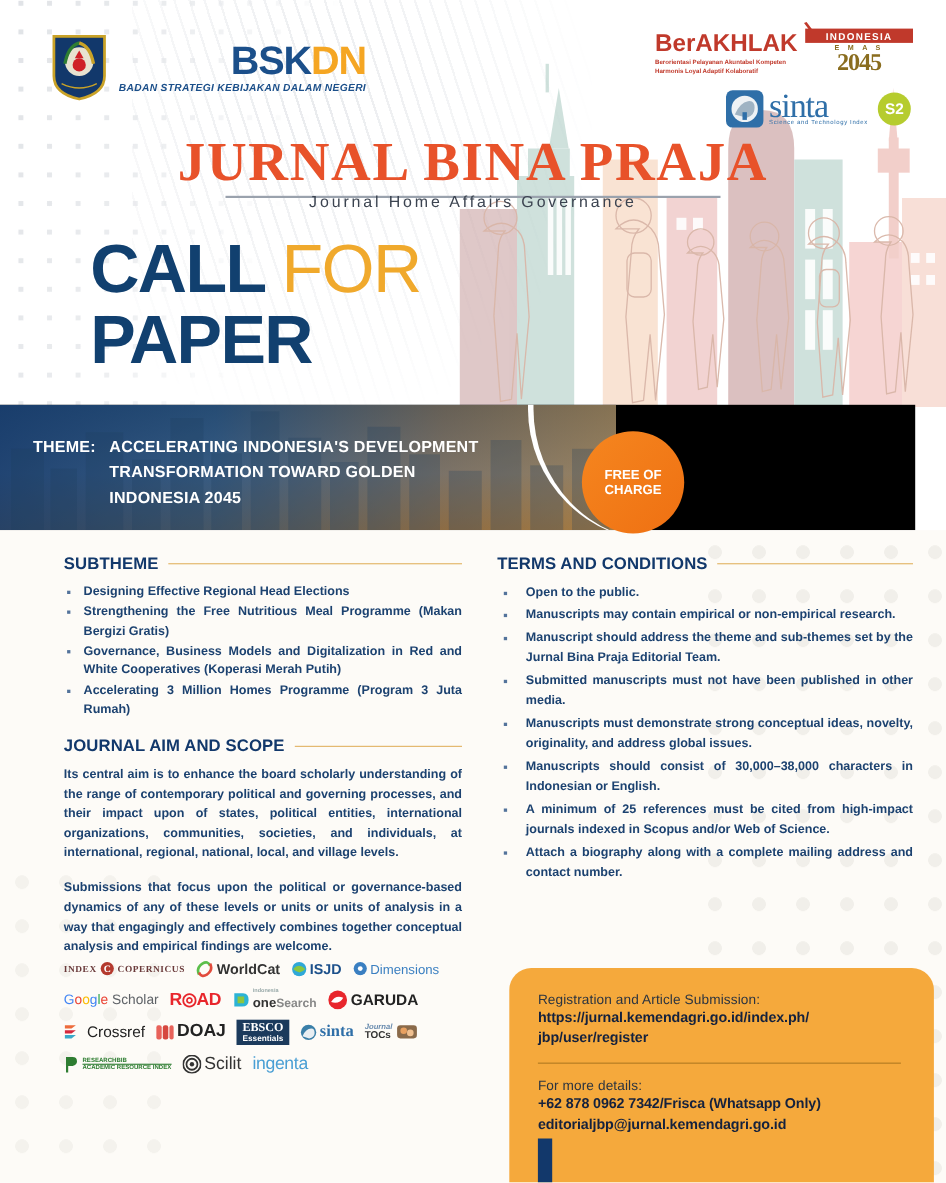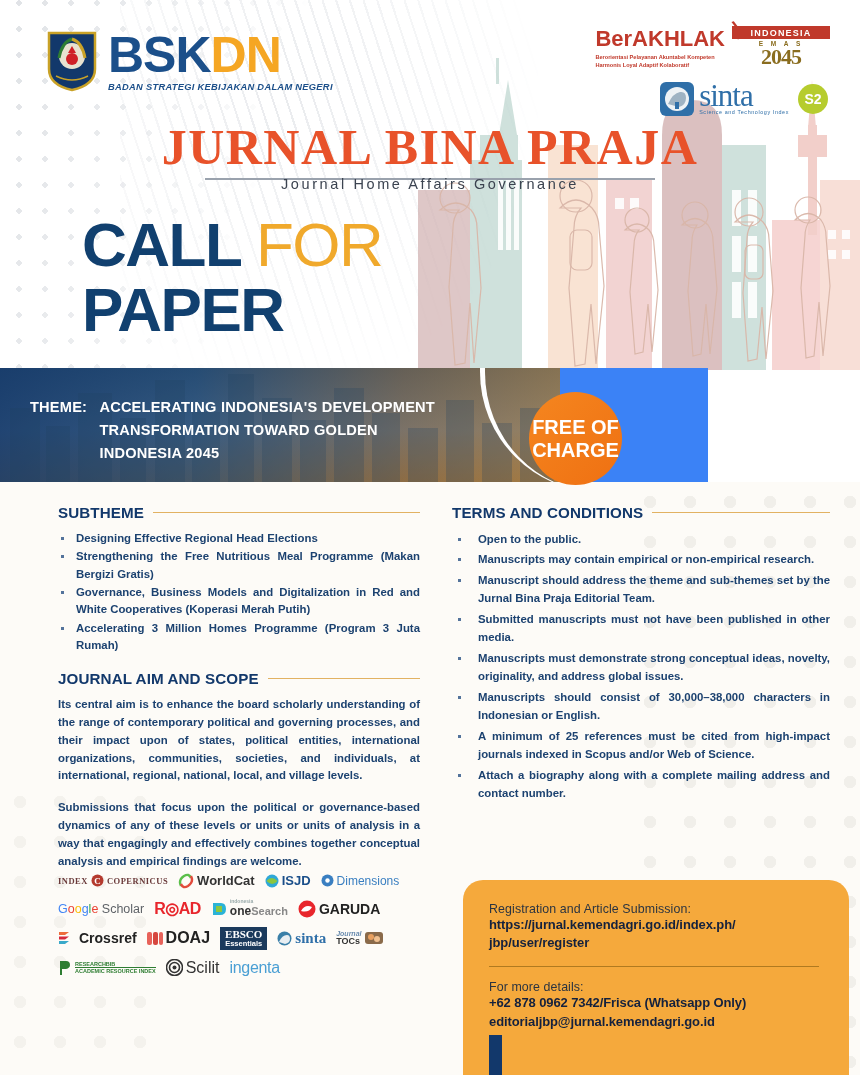--- a/index.html
+++ b/index.html
@@ -29,21 +29,21 @@
     position:absolute; left:120px; top:-30px; width:420px; height:420px;
     background-image:repeating-linear-gradient(72deg, #e7e9ec 0 2px, transparent 2px 13px);
     -webkit-mask-image:radial-gradient(ellipse at 40% 30%, rgba(0,0,0,.9) 0%, rgba(0,0,0,0) 72%);
     mask-image:radial-gradient(ellipse at 40% 30%, rgba(0,0,0,.9) 0%, rgba(0,0,0,0) 72%);
   }
   .city { position:absolute; right:0; top:40px; width:450px; height:330px; overflow:hidden; }
 
   .logo-block { position:absolute; left:46px; top:30px; display:flex; align-items:center; gap:10px; }
   .emblem { width:52px; height:62px; position:relative; }
   .bskdn-text { line-height:1; }
-  .bskdn-top { font-size:50px; font-weight:900; letter-spacing:-1px; font-family:"Liberation Sans", sans-serif; }
+  .bskdn-top { font-size:36px; font-weight:900; letter-spacing:-1px; font-family:"Liberation Sans", sans-serif;text-align:right; }
   .bskdn-top .b { color:#1b4f8a; }
   .bskdn-top .o { color:#f5a623; }
   .bskdn-sub { font-size:9.3px; font-weight:700; color:#1b4f8a; letter-spacing:.3px; font-style:italic; margin-top:3px; }
 
   
   .berakhlak { position:absolute; right:135px; top:28px; text-align:left; }
   .berakhlak-word { font-size:22px; font-weight:800; color:#c0392b; line-height:1; position:relative; }
   .berakhlak-sub { font-size:5.6px; color:#c0392b; line-height:1.45; margin-top:3px; font-weight:600; }
   .arrow-swoosh { position:absolute; right:-16px; top:-9px; color:#c0392b; font-size:20px; font-weight:800; transform:rotate(-20deg); }
 
@@ -71,22 +71,22 @@
   }
 
   .cfp { position:absolute; left:56px; top:216px; line-height:.92;margin-left:26px; }
   .cfp-l1 { font-size:62px; font-weight:900; letter-spacing:-1.5px; }
   .cfp-l1 .blue { color:#11406f; }
   .cfp-l1 .gold { color:#f0a92c; font-weight:400; }
   .cfp-l2 { font-size:62px; font-weight:900; color:#11406f; letter-spacing:-1.5px; margin-top:8px; }
 
   
   .banner {
-    position:absolute; left:0; top:368px; width:708px; height:114px;
-    background:#3b82f6; overflow:hidden;
+    position:absolute; left:0; top:368px; width:832px; height:114px;
+    background:#000000; overflow:hidden;
   }
   .banner-photo {
     position:absolute; left:0; top:0; width:560px; height:114px;
     background:
       linear-gradient(90deg, rgba(18,56,107,.80) 0%, rgba(25,70,120,.55) 35%, rgba(160,110,55,.45) 72%, rgba(200,140,60,.55) 100%),
       linear-gradient(180deg,#35536f 0%, #5d7690 55%, #7d6a4e 100%);
   }
   .skyline { position:absolute; left:0; bottom:0; width:560px; height:114px; opacity:.55; }
   .theme-text {
     position:absolute; left:30px; top:28px; color:#fff;
@@ -98,21 +98,21 @@
   .curve {
     position:absolute; left:480px; top:-6px; width:150px; height:130px;
     border-left:5px solid #ffffff; border-radius:0 0 0 120px;
     border-bottom:0; border-top:0; border-right:0;
     transform:rotate(0deg);
   }
   .free-badge {
     position:absolute; left:529px; top:392px; width:93px; height:93px;
     border-radius:50%; background:linear-gradient(135deg,#f5861f 0%, #ef7012 100%);
     color:#fff; display:flex; align-items:center; justify-content:center;
-    text-align:center; font-size:20px; font-weight:800; line-height:1.15;
+    text-align:center; font-size:12px; font-weight:800; line-height:1.15;
     z-index:6; box-shadow:0 0 0 0 rgba(0,0,0,0);
   }
 
   
   .body-area { position:absolute; left:0; top:482px; width:860px; height:593px; background:#fdfbf7; overflow:hidden; }
   .bgdots-r {
     position:absolute; right:-30px; top:0px; width:260px; height:600px;
     background-image:radial-gradient(#f0eee9 6px, transparent 6.5px);
     background-size:40px 40px; opacity:.9;
   }
@@ -400,21 +400,21 @@
               <path d="M3 11 q4 -7 11 -4 q-3 6 -11 4z" fill="#fff"></path>
             </svg>
           <span style="color:#222;font-size:14px;font-weight:800;">GARUDA</span>
         </div>
         <div class="lg">
           <svg width="18" height="16" viewBox="0 0 18 16">
               <path d="M1 2 h10 l-4 3 h-6z" fill="#ed6b3b"></path>
               <path d="M1 6.5 h10 l-4 3 h-6z" fill="#d6283c"></path>
               <path d="M1 11 h10 l-4 3 h-6z" fill="#3aa9c9"></path>
             </svg>
-          <span style="color:#222;font-size:14px;font-weight:700;">Crossref</span>
+          <span style="color:#222;font-size:14px;font-weight:400;">Crossref</span>
         </div>
         <div class="lg">
           <svg width="16" height="15" viewBox="0 0 16 15">
               <rect x="0" y="1" width="5" height="13" rx="2" fill="#e8625a"></rect>
               <rect x="6" y="1" width="5" height="13" rx="2" fill="#d6473f"></rect>
               <rect x="12" y="1" width="4" height="13" rx="2" fill="#e8625a"></rect>
             </svg>
           <span style="color:#222;font-size:16px;font-weight:800;">DOAJ</span>
         </div>
         <div class="lg" style="height:24px;">

